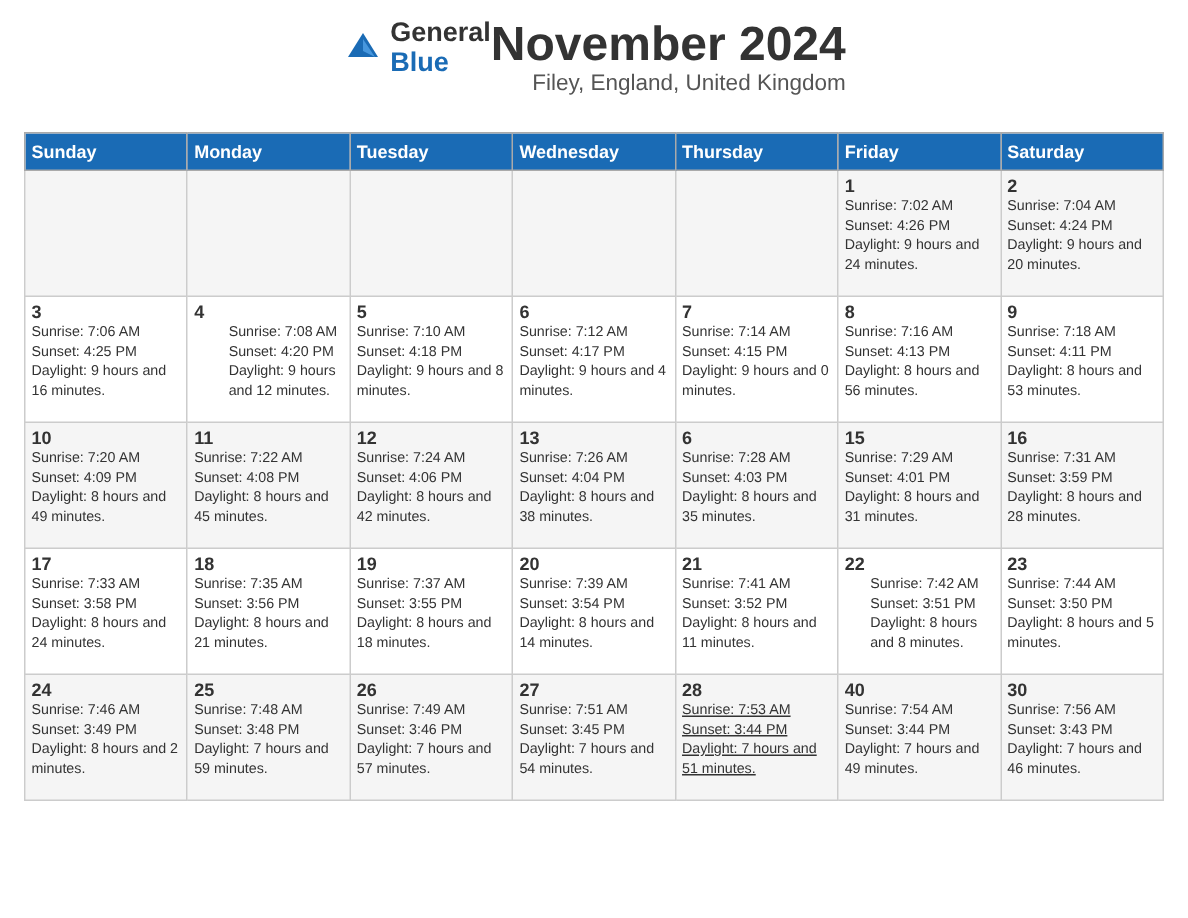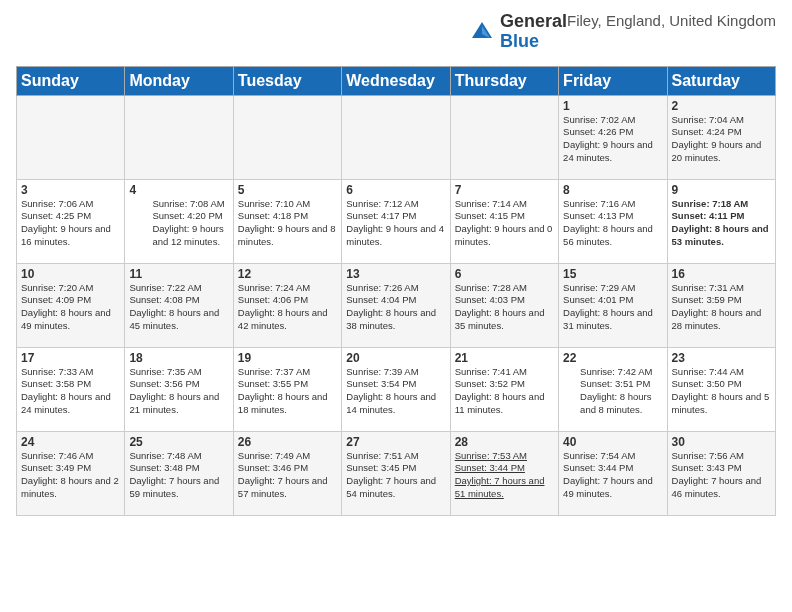--- a/index.html
+++ b/index.html
@@ -10,23 +10,23 @@
       height: 612px;
       overflow: hidden;
     }
     .page {
       width: 792px;
       height: 612px;
       padding: 12px 16px 8px 16px;
     }
     .header {
       display: flex;
-      justify-content: flex-end;
+      justify-content: center;
       align-items: flex-start;
-      margin-bottom: 14px;
+      margin-bottom: 24px;
     }
     .logo {
       display: flex;
       align-items: center;
       gap: 4px;
     }
     .logo-text {
       font-size: 18px;
       font-weight: bold;
       line-height: 1.1;
@@ -50,21 +50,21 @@
       font-size: 15px;
       color: #555;
     }
     .calendar {
       width: 100%;
       border-collapse: collapse;
     }
     .calendar th {
       background: #1a6bb5;
       color: #fff;
-      font-size: 16px;
+      font-size: 12px;
       font-weight: bold;
       padding: 5px 4px;
       text-align: left;
       border: 1px solid #aaa;
     }
     .calendar td {
       width: calc(100% / 7);
       vertical-align: top;
       border: 1px solid #ccc;
       padding: 3px 4px;
@@ -103,20 +103,21 @@
       <svg class="logo-icon" viewBox="0 0 28 28">
         <polygon points="14,4 24,20 4,20" fill="#1a6bb5"></polygon>
         <polygon points="14,8 22,20 14,16" fill="#5aaaf0" opacity="0.7"></polygon>
       </svg>
       <div class="logo-text">
         <span class="logo-general">General</span><br>
         <span class="logo-blue">Blue</span>
       </div>
     </div>
     <div class="title-block">
+      <div class="month-title">November 2024</div>
       <div class="location">Filey, England, United Kingdom</div>
     </div>
   </div>
 
   <table class="calendar">
     <thead>
       <tr>
         <th>Sunday</th>
         <th>Monday</th>
         <th>Tuesday</th>
@@ -178,21 +179,21 @@
 Daylight: 9 hours and 0 minutes.</div>
           </td>
           <td>
             <span class="day-num">8</span>
             <div class="day-info" style="white-space: pre-line;">Sunrise: 7:16 AM
 Sunset: 4:13 PM
 Daylight: 8 hours and 56 minutes.</div>
           </td>
           <td>
             <span class="day-num">9</span>
-            <div class="day-info" style="white-space: pre-line; font-weight: bold;">Sunrise: 7:18 AM
+            <div class="day-info" style="white-space: pre-line;">Sunrise: 7:18 AM
 Sunset: 4:11 PM
 Daylight: 8 hours and 53 minutes.</div>
           </td>
         </tr>
         <tr>
           <td>
             <span class="day-num">10</span>
             <div class="day-info" style="white-space: pre-line;">Sunrise: 7:20 AM
 Sunset: 4:09 PM
 Daylight: 8 hours and 49 minutes.</div>

